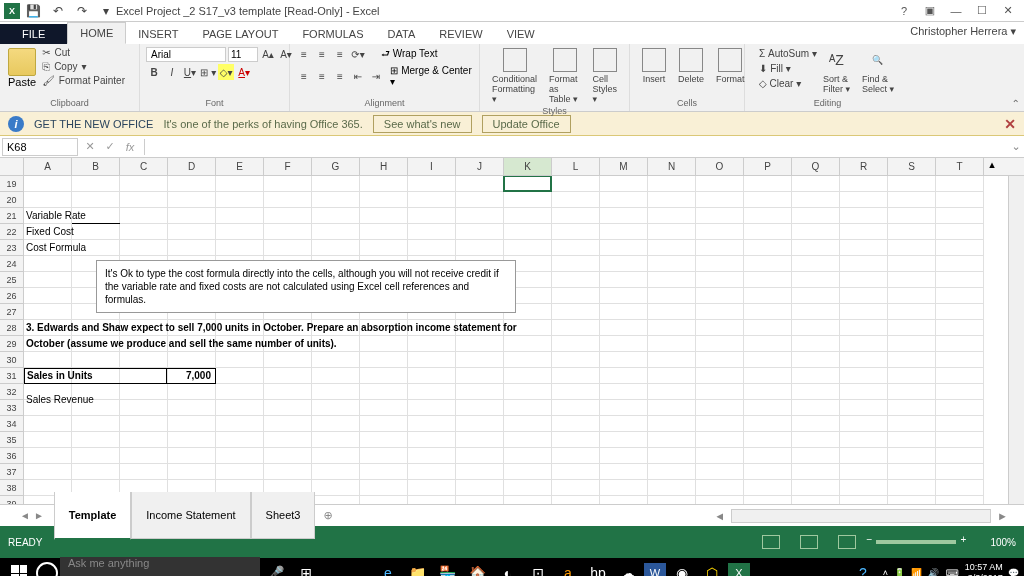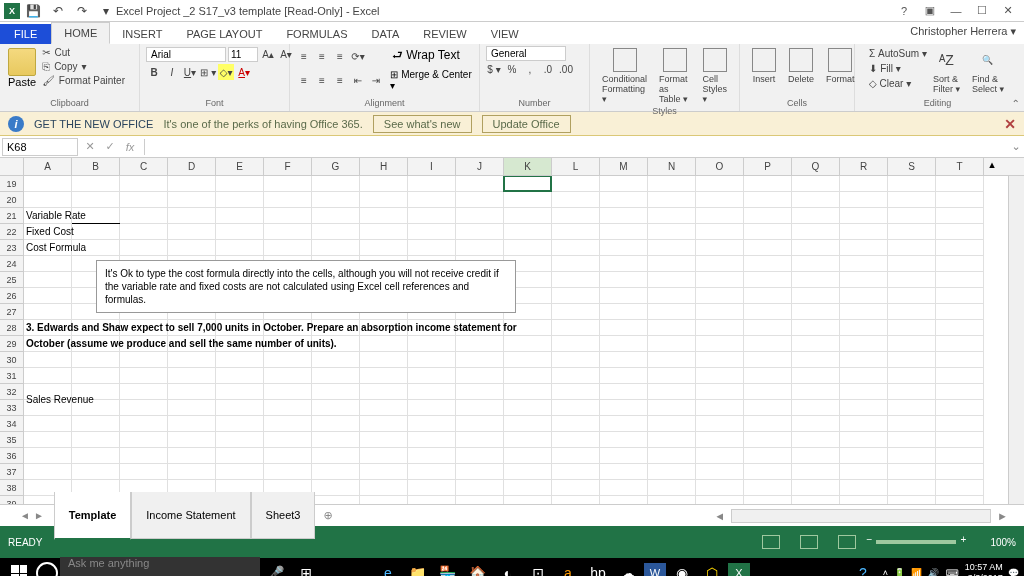--- a/index.html
+++ b/index.html
@@ -7,21 +7,21 @@
 
 .titlebar { height: 22px; background: #fff; display: flex; align-items: center; border-bottom: 1px solid #ccc; }
 .titlebar-left { display: flex; align-items: center; gap: 4px; padding-left: 4px; }
 .excel-icon { width: 16px; height: 16px; background: #217346; color: #fff; display: flex; align-items: center; justify-content: center; font-size: 9px; font-weight: bold; }
 .qat-btn { width: 20px; height: 18px; display: flex; align-items: center; justify-content: center; color: #444; font-size: 12px; }
 .titlebar-center { flex: 1; text-align: left; font-size: 11px; color: #444; }
 .titlebar-right { display: flex; gap: 2px; padding-right: 4px; }
 .win-btn { width: 24px; height: 18px; display: flex; align-items: center; justify-content: center; color: #555; font-size: 11px; }
 
 .ribbon-tabs { height: 22px; display: flex; align-items: flex-end; background: #fff; position: relative; }
-.file-tab { background: #1d4ed8; color: #fff; padding: 4px 14px; font-size: 11px; }
+.file-tab { background: #0f172a; color: #fff; padding: 4px 22px; font-size: 11px; }
 .rtab { padding: 4px 12px; font-size: 11px; color: #444; }
 .rtab.active { border: 1px solid #ccc; border-bottom: 1px solid #f1f1f1; background: #f1f1f1; }
 .user-area { position: absolute; right: 8px; top: 3px; font-size: 11px; color: #444; }
 
 .ribbon { height: 68px; background: #f1f1f1; border-bottom: 1px solid #ccc; display: flex; position: relative; }
 .rgroup { border-right: 1px solid #ddd; padding: 2px 6px; display: flex; flex-direction: column; justify-content: space-between; }
 .rgroup-label { font-size: 9px; color: #666; text-align: center; margin-top: auto; padding-bottom: 1px; }
 .paste-btn { display: flex; flex-direction: column; align-items: center; padding: 2px; }
 .paste-icon { width: 28px; height: 28px; background: linear-gradient(#f4d97f,#e8c95f); border: 1px solid #bfa840; border-radius: 2px; }
 .clip-items { font-size: 10px; color: #444; line-height: 14px; }
@@ -168,44 +168,33 @@
     </div>
     <div class="rgroup-label">Font</div>
   </div>
 
   <div class="rgroup" style="width:190px">
     <div class="font-row">
       <div class="tbtn">≡</div>
       <div class="tbtn">≡</div>
       <div class="tbtn">≡</div>
       <div class="tbtn">⟳▾</div>
-      <div style="margin-left:24px;font-size:12px">⮐ <span>Wrap Text</span></div>
+      <div style="margin-left:13px;font-size:10px">⮐ <span>Wrap Text</span></div>
     </div>
     <div class="font-row">
       <div class="tbtn">≡</div>
       <div class="tbtn">≡</div>
       <div class="tbtn">≡</div>
       <div class="tbtn">⇤</div>
       <div class="tbtn">⇥</div>
       <div style="margin-left:4px;font-size:10px">⊞ <span>Merge &amp; Center</span> ▾</div>
     </div>
     <div class="rgroup-label">Alignment</div>
   </div>
 
-  <div class="rgroup" style="width:110px">
-    <input class="num-sel" value="General" style="">
-    <div class="font-row">
-      <div class="tbtn">$ ▾</div>
-      <div class="tbtn">%</div>
-      <div class="tbtn">,</div>
-      <div class="tbtn">.0</div>
-      <div class="tbtn">.00</div>
-    </div>
-    <div class="rgroup-label">Number</div>
-  </div>
 
   <div class="rgroup" style="width:150px">
     <div style="display:flex">
       <div class="big-btn">
           <div class="big-icon"></div>
           <span>Conditional<br>Formatting ▾</span>
         </div>
       <div class="big-btn">
           <div class="big-icon"></div>
           <span>Format as<br>Table ▾</span>
@@ -326,20 +315,24 @@
       <div class="rh">38</div>
       <div class="rh">39</div>
     </div>
   <div class="cells" id="cells-area">
 
     <div class="overflow-text" style="top:32px;left:2px">Variable Rate</div>
     <div class="overflow-text" style="top:48px;left:2px">Fixed Cost</div>
     <div class="overflow-text" style="top:64px;left:2px">Cost Formula</div>
     <div class="callout" style="top:84px;left:72px">It's Ok to type the cost formula directly into the cells, although you will not receive credit if the variable rate and fixed costs are not calculated using Excel cell references and formulas.</div>
     <div class="overflow-text bold" style="top:144px;left:2px;width:530px;white-space:normal">3.   Edwards and Shaw expect to sell 7,000 units in October.  Prepare an absorption income statement for October (assume we produce and sell the same number of units).</div>
+    <div style="position:absolute;top:192px;left:0;width:192px;height:16px;border:1.5px solid #000;display:flex">
+      <div style="width:144px;padding-left:2px;font-size:10px;font-weight:bold;line-height:14px;border-right:1.5px solid #000">Sales in Units</div>
+      <div style="width:48px;text-align:right;padding-right:4px;font-size:10px;font-weight:bold;line-height:14px">7,000</div>
+    </div>
     <div class="overflow-text" style="top:216px;left:2px">Sales Revenue</div>
     <div style="position:absolute;top:32px;left:48px;width:48px;height:16px;border-bottom:1px solid #000"></div>
     <div id="grid-rows">
         <div class="row">
           <div class="cell"></div>
           <div class="cell"></div>
           <div class="cell"></div>
           <div class="cell"></div>
           <div class="cell"></div>
           <div class="cell"></div>

